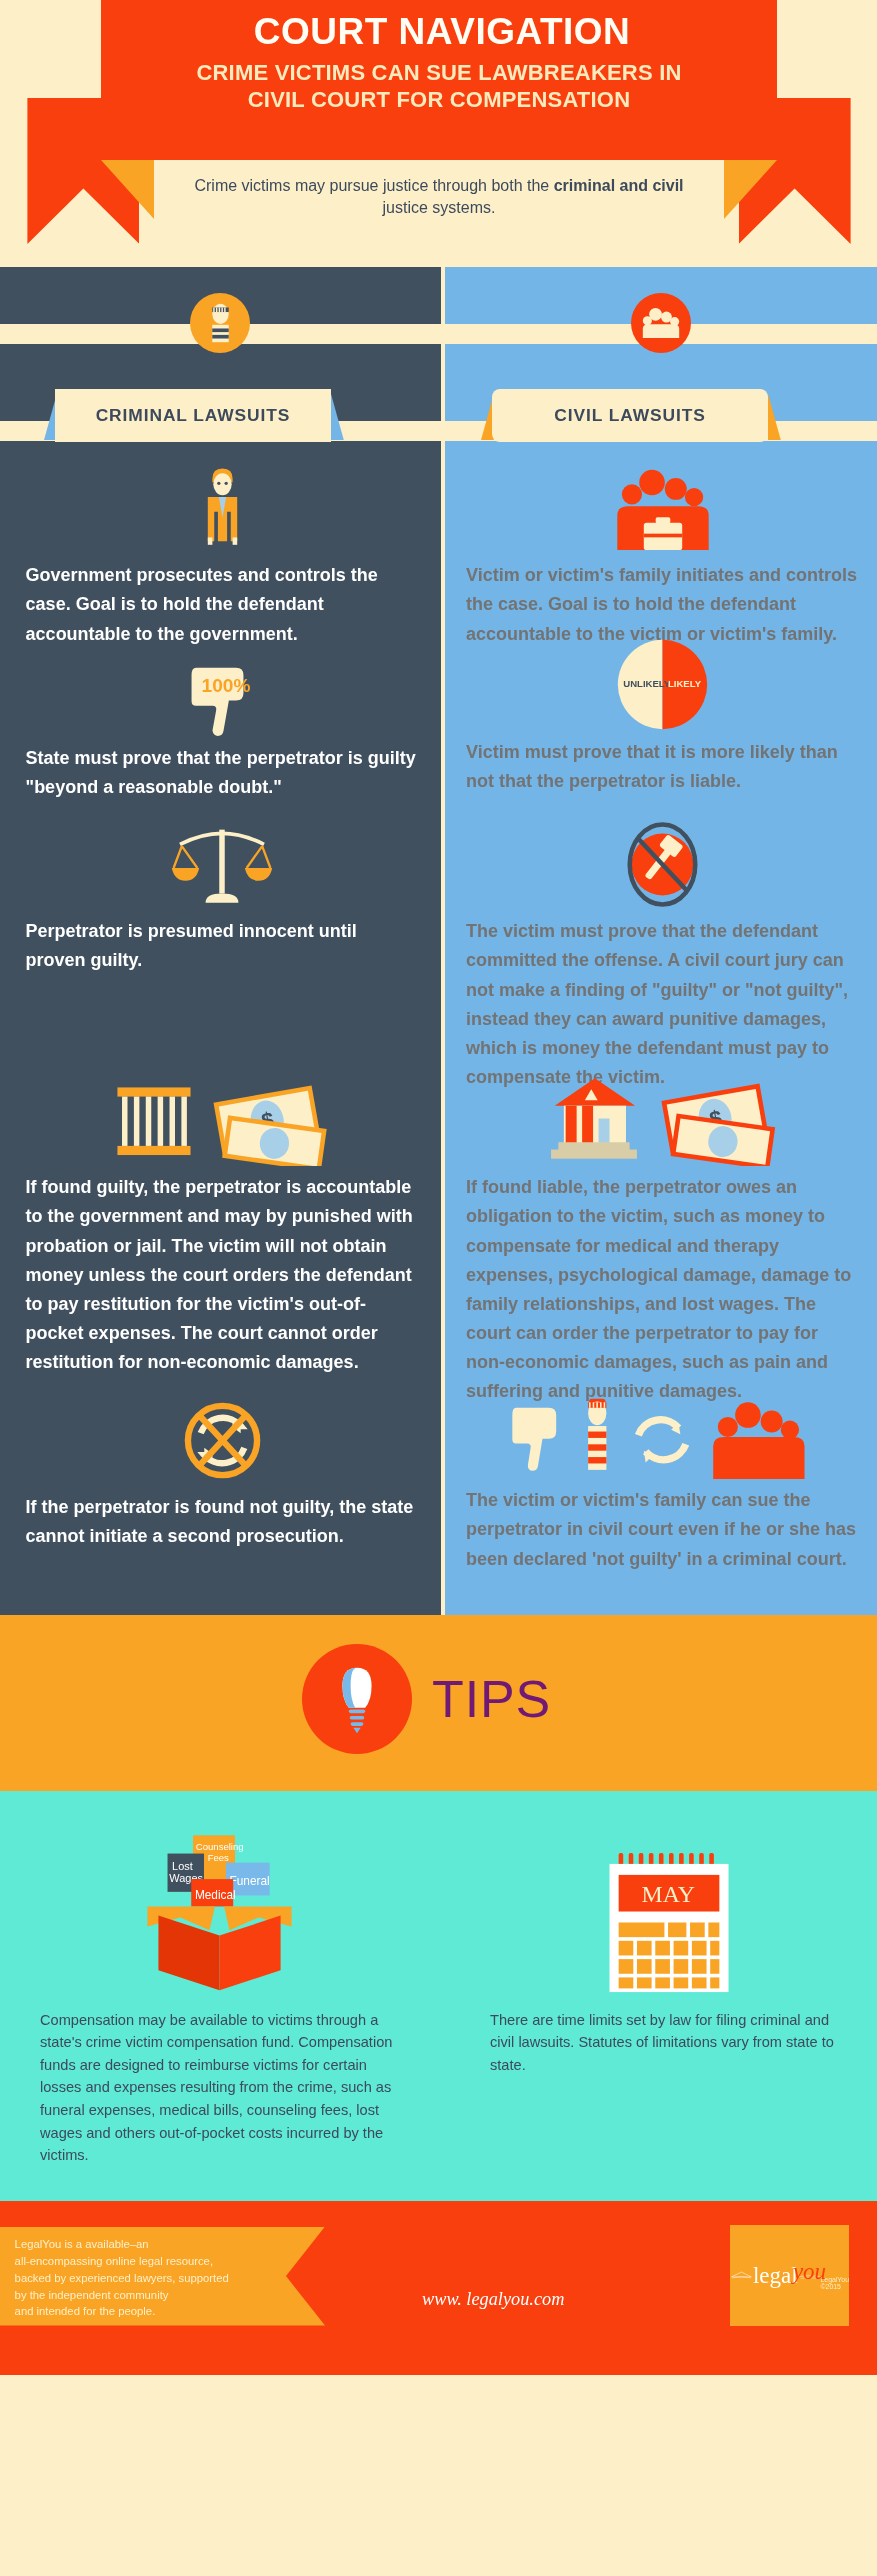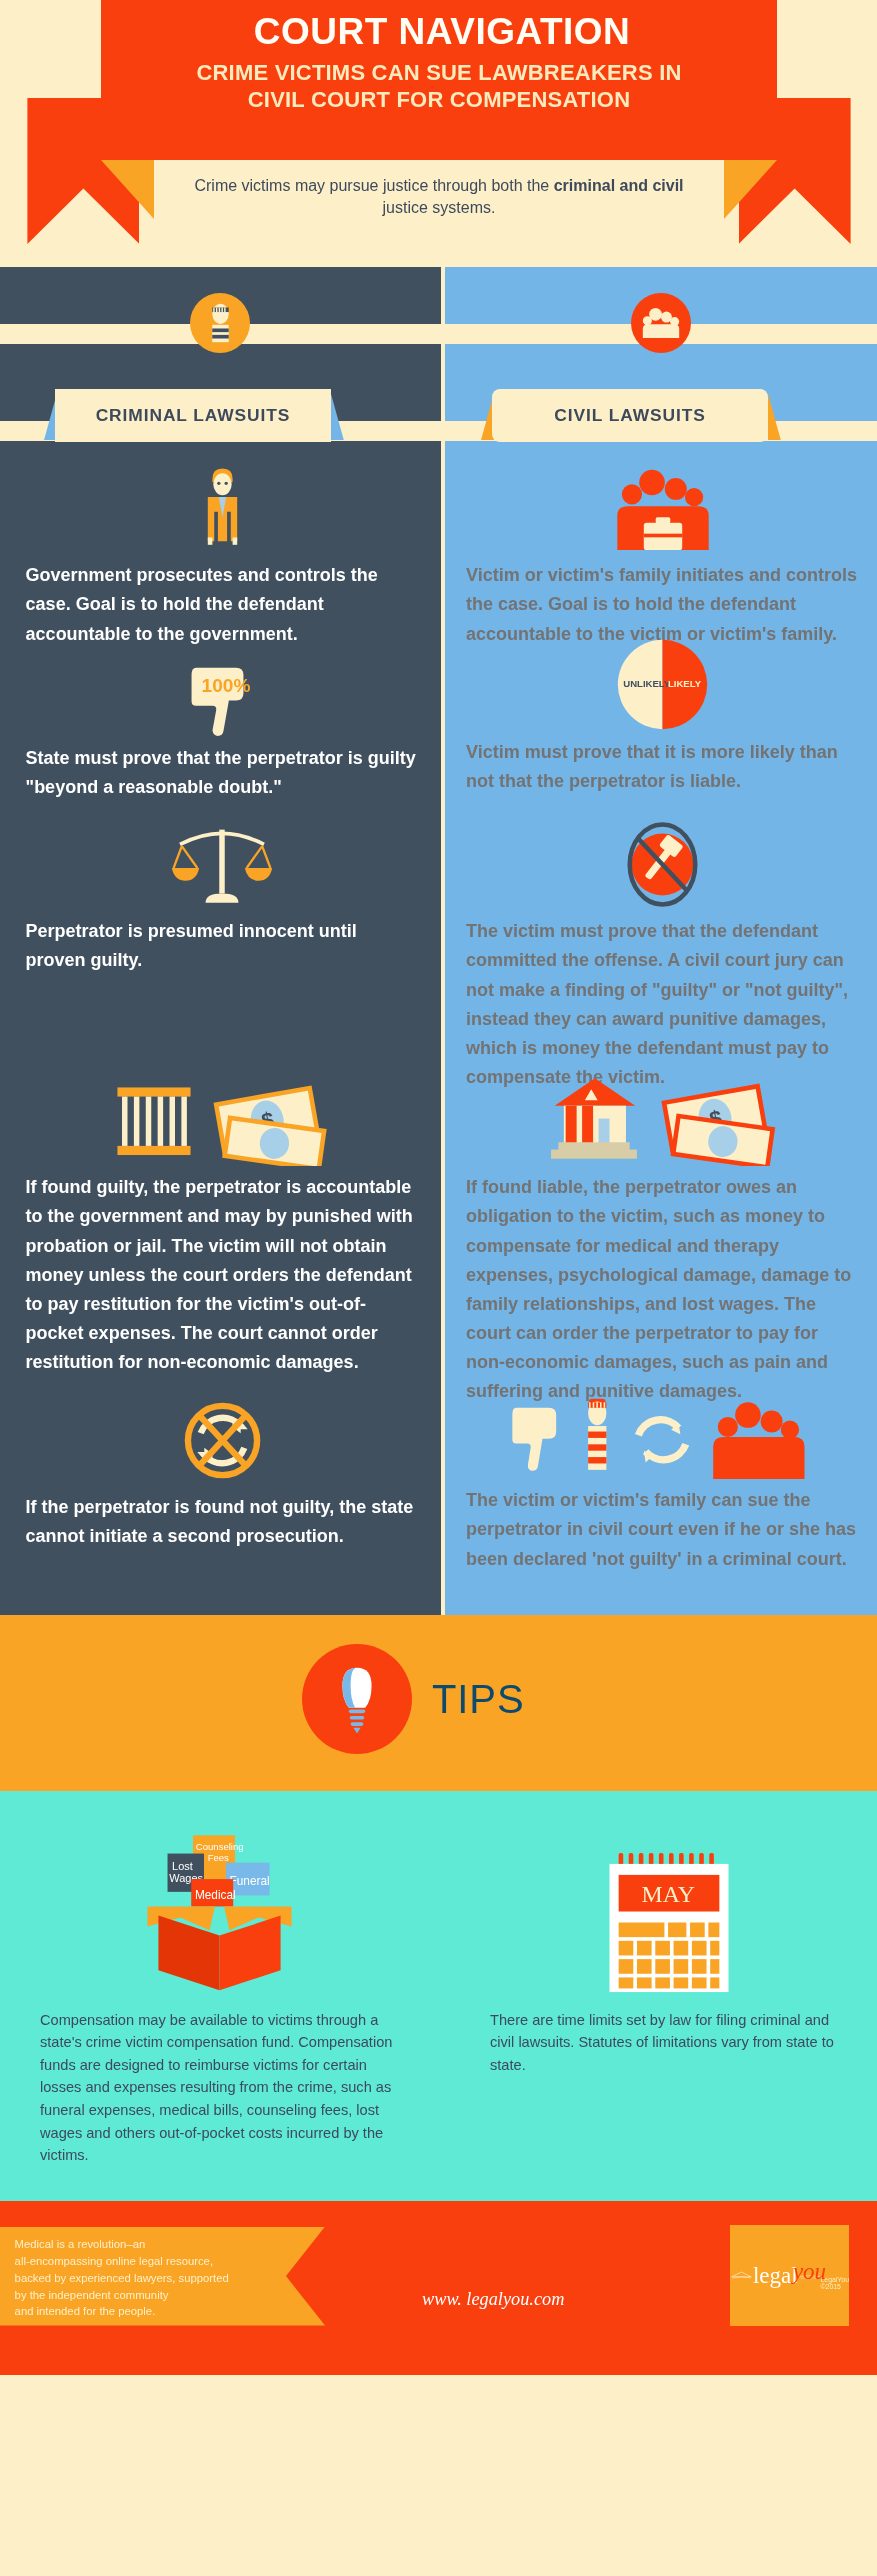--- a/index.html
+++ b/index.html
@@ -90,21 +90,21 @@
   .cell.R { left: 466px; }
   .cell-icon { height: 95px; display: flex; align-items: flex-end; justify-content: center; margin-bottom: 7.3px; }
   .cell-text { font-size: 18px; line-height: 1.62; color: #ffffff; font-weight: bold; }
   .cell.R .cell-text { color: #737373; }
 
   
   .tips-bar { position: relative; width: 878px; height: 176px; background: #faa425; }
   .tips-inner { position: absolute; left: 302px; top: 29px; display: flex; align-items: center; gap: 20px; }
   .tips-circle { width: 110px; height: 110px; border-radius: 50%; background: #f93f0d;
                  display: flex; align-items: center; justify-content: center; }
-  .tips-label { font-size: 40px; color: #0c4a6e; font-weight: 400; letter-spacing: 0.9px; }
+  .tips-label { font-size: 52px; color: #701a75; font-weight: 400; letter-spacing: 0.9px; }
 
   .tips-body { position: relative; width: 878px; height: 410px; background: #5eead4; padding-top: 29px; }
   .tip { position: absolute; width: 358px; }
   .tip.one { left: 40px; top: 29px; }
   .tip.two { left: 490px; top: 29px; }
   .tip-icon { height: 174px; display: flex; align-items: flex-end; justify-content: center; }
   .tip-text { font-size: 14.6px; line-height: 1.55; color: #3d4a5c; margin-top: 14.6px; }
 
   
   .footer { position: relative; width: 878px; height: 174px; background: #f93f0d; }
@@ -482,21 +482,21 @@
           </g>
         </svg>
       </div>
       <div class="tip-text">There are time limits set by law for filing criminal and civil lawsuits. Statutes of limitations vary from state to state.</div>
     </div>
   </div>
 
   <div class="footer">
     <div class="footer-ribbon">
       <div class="footer-ribbon-text">
-        <div>Medical is a revolution–an</div>
+        <div>LegalYou is a available–an</div>
         <div>all-encompassing online legal resource,</div>
         <div>backed by experienced lawyers, supported</div>
         <div>by the independent community</div>
         <div>and intended for the people.</div>
       </div>
     </div>
     <div class="footer-url">www. legalyou.com</div>
     <div class="footer-logo">
       <svg class="logo-roof" viewBox="0 0 86 26">
         <path d="M43 2 L80 20 H6 z" fill="none" stroke="#ffffff" stroke-width="2"></path>

